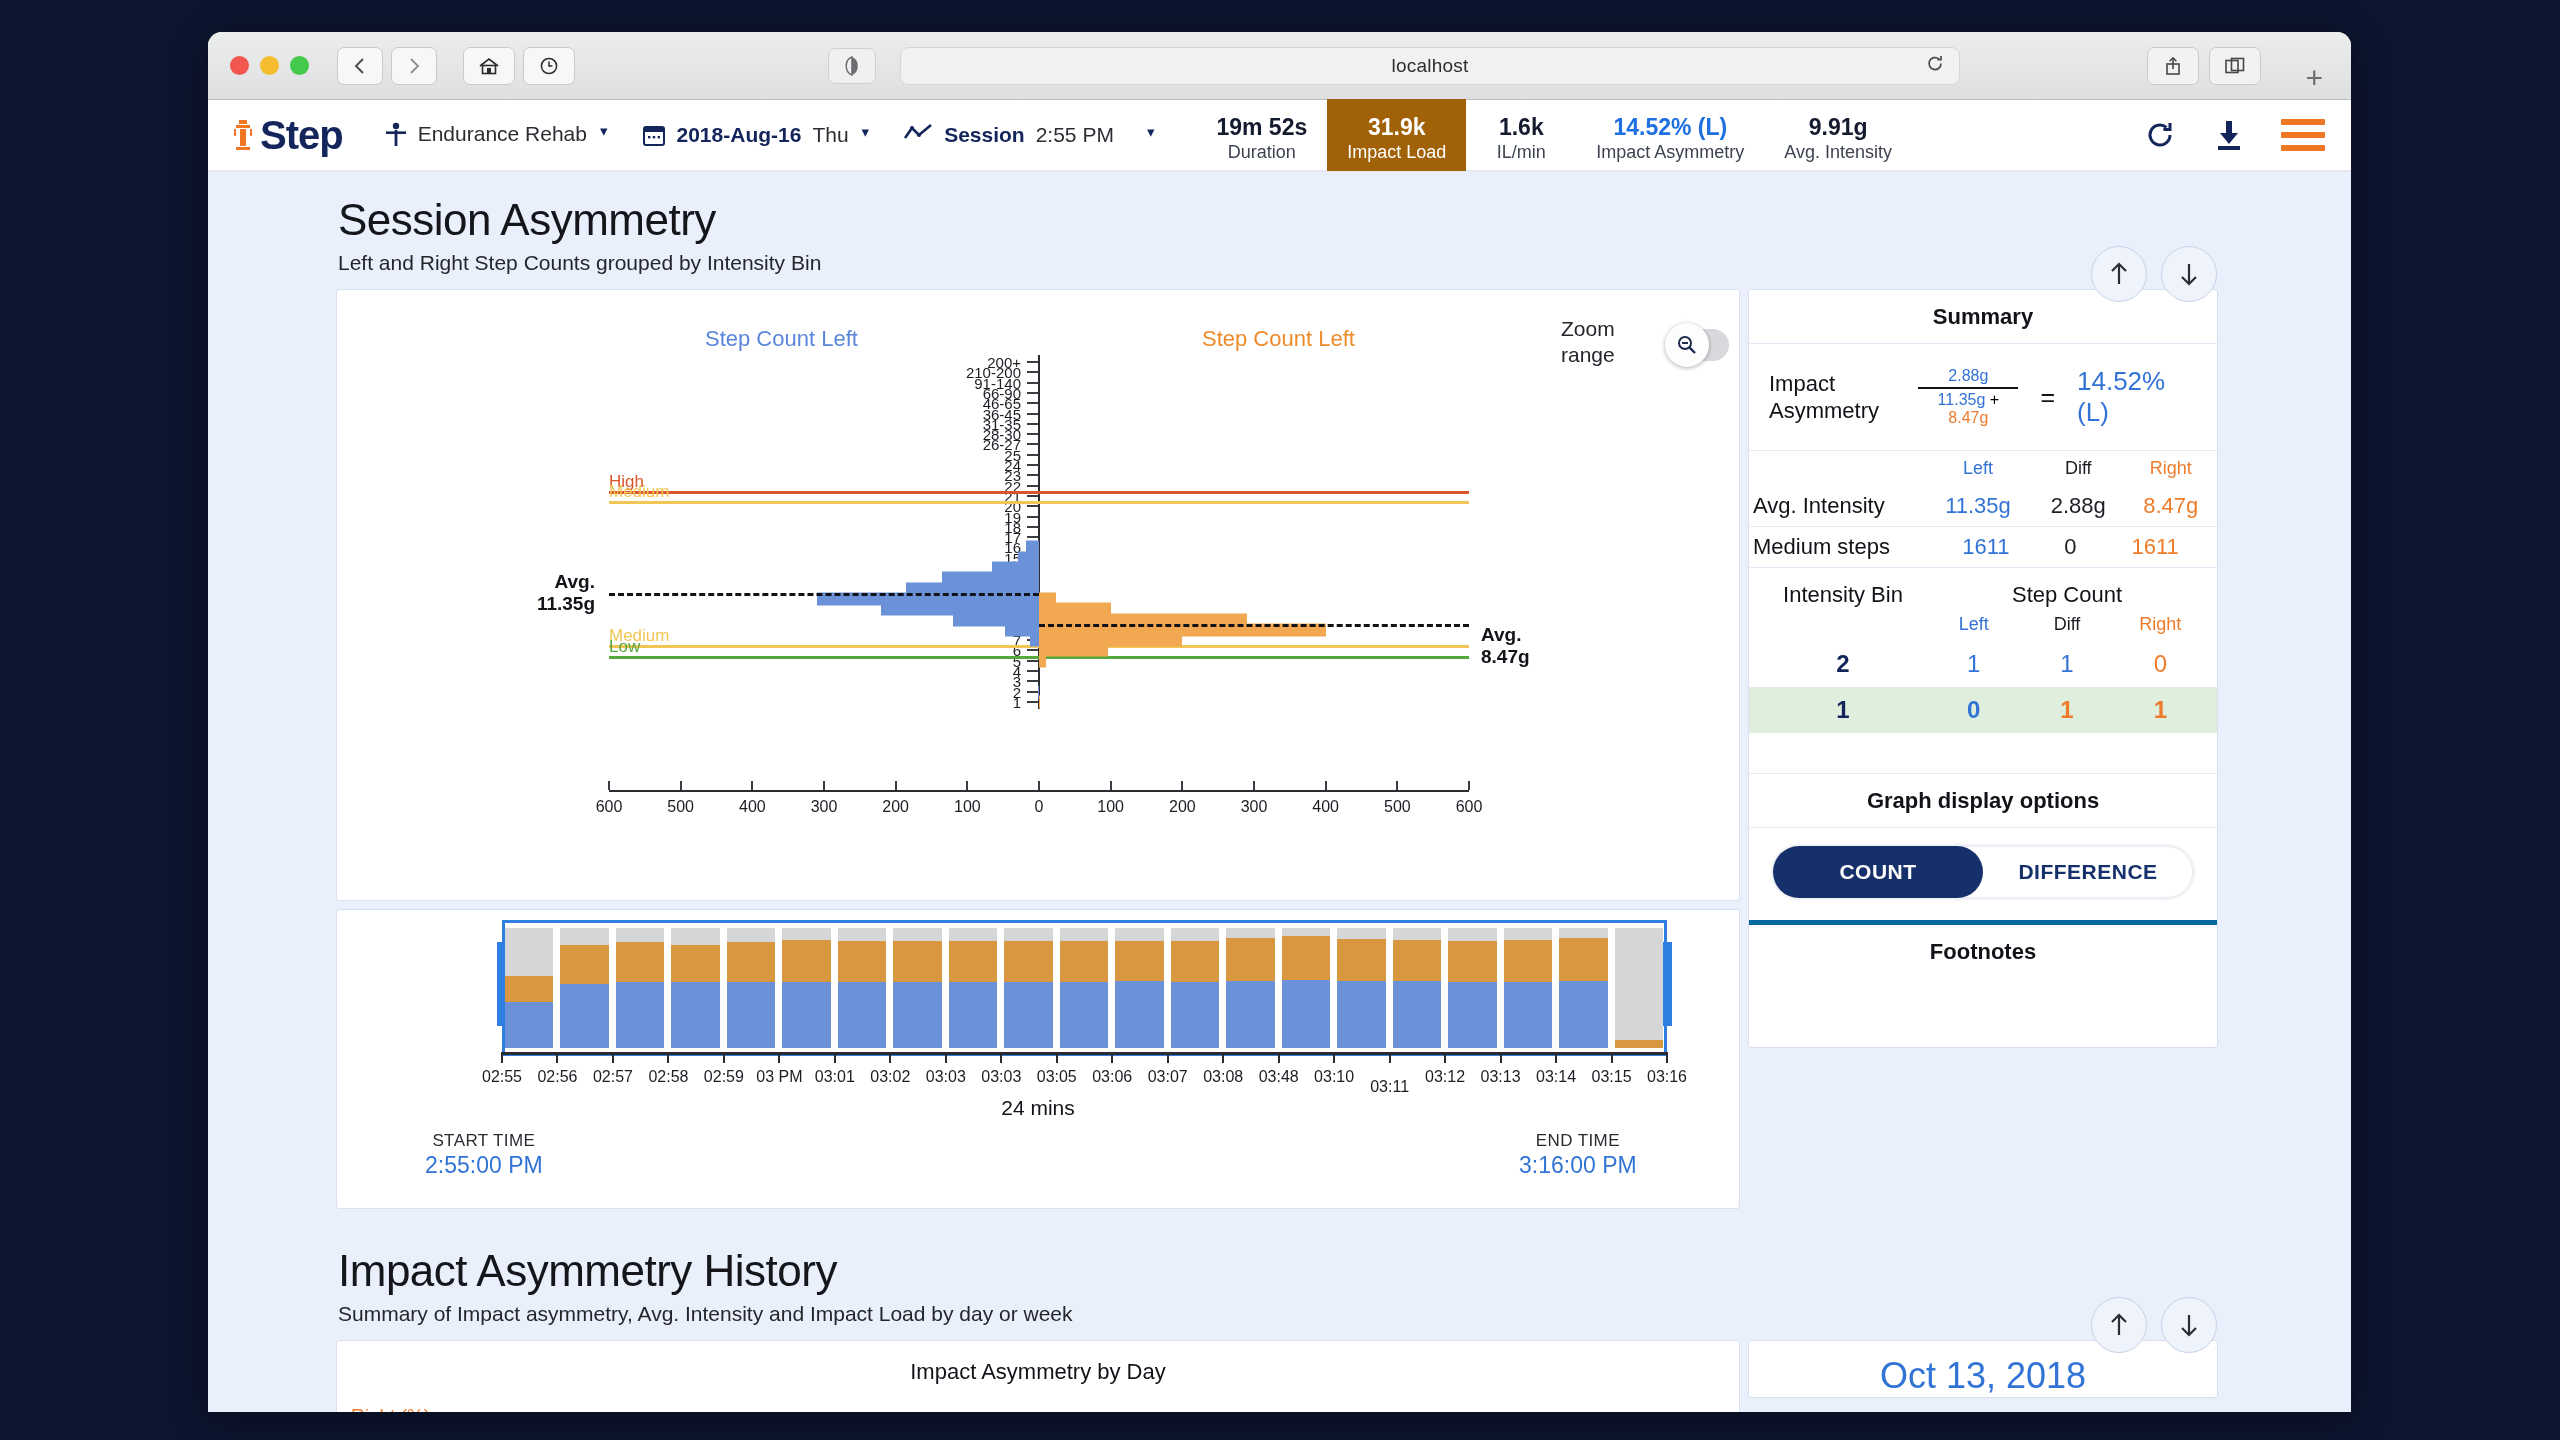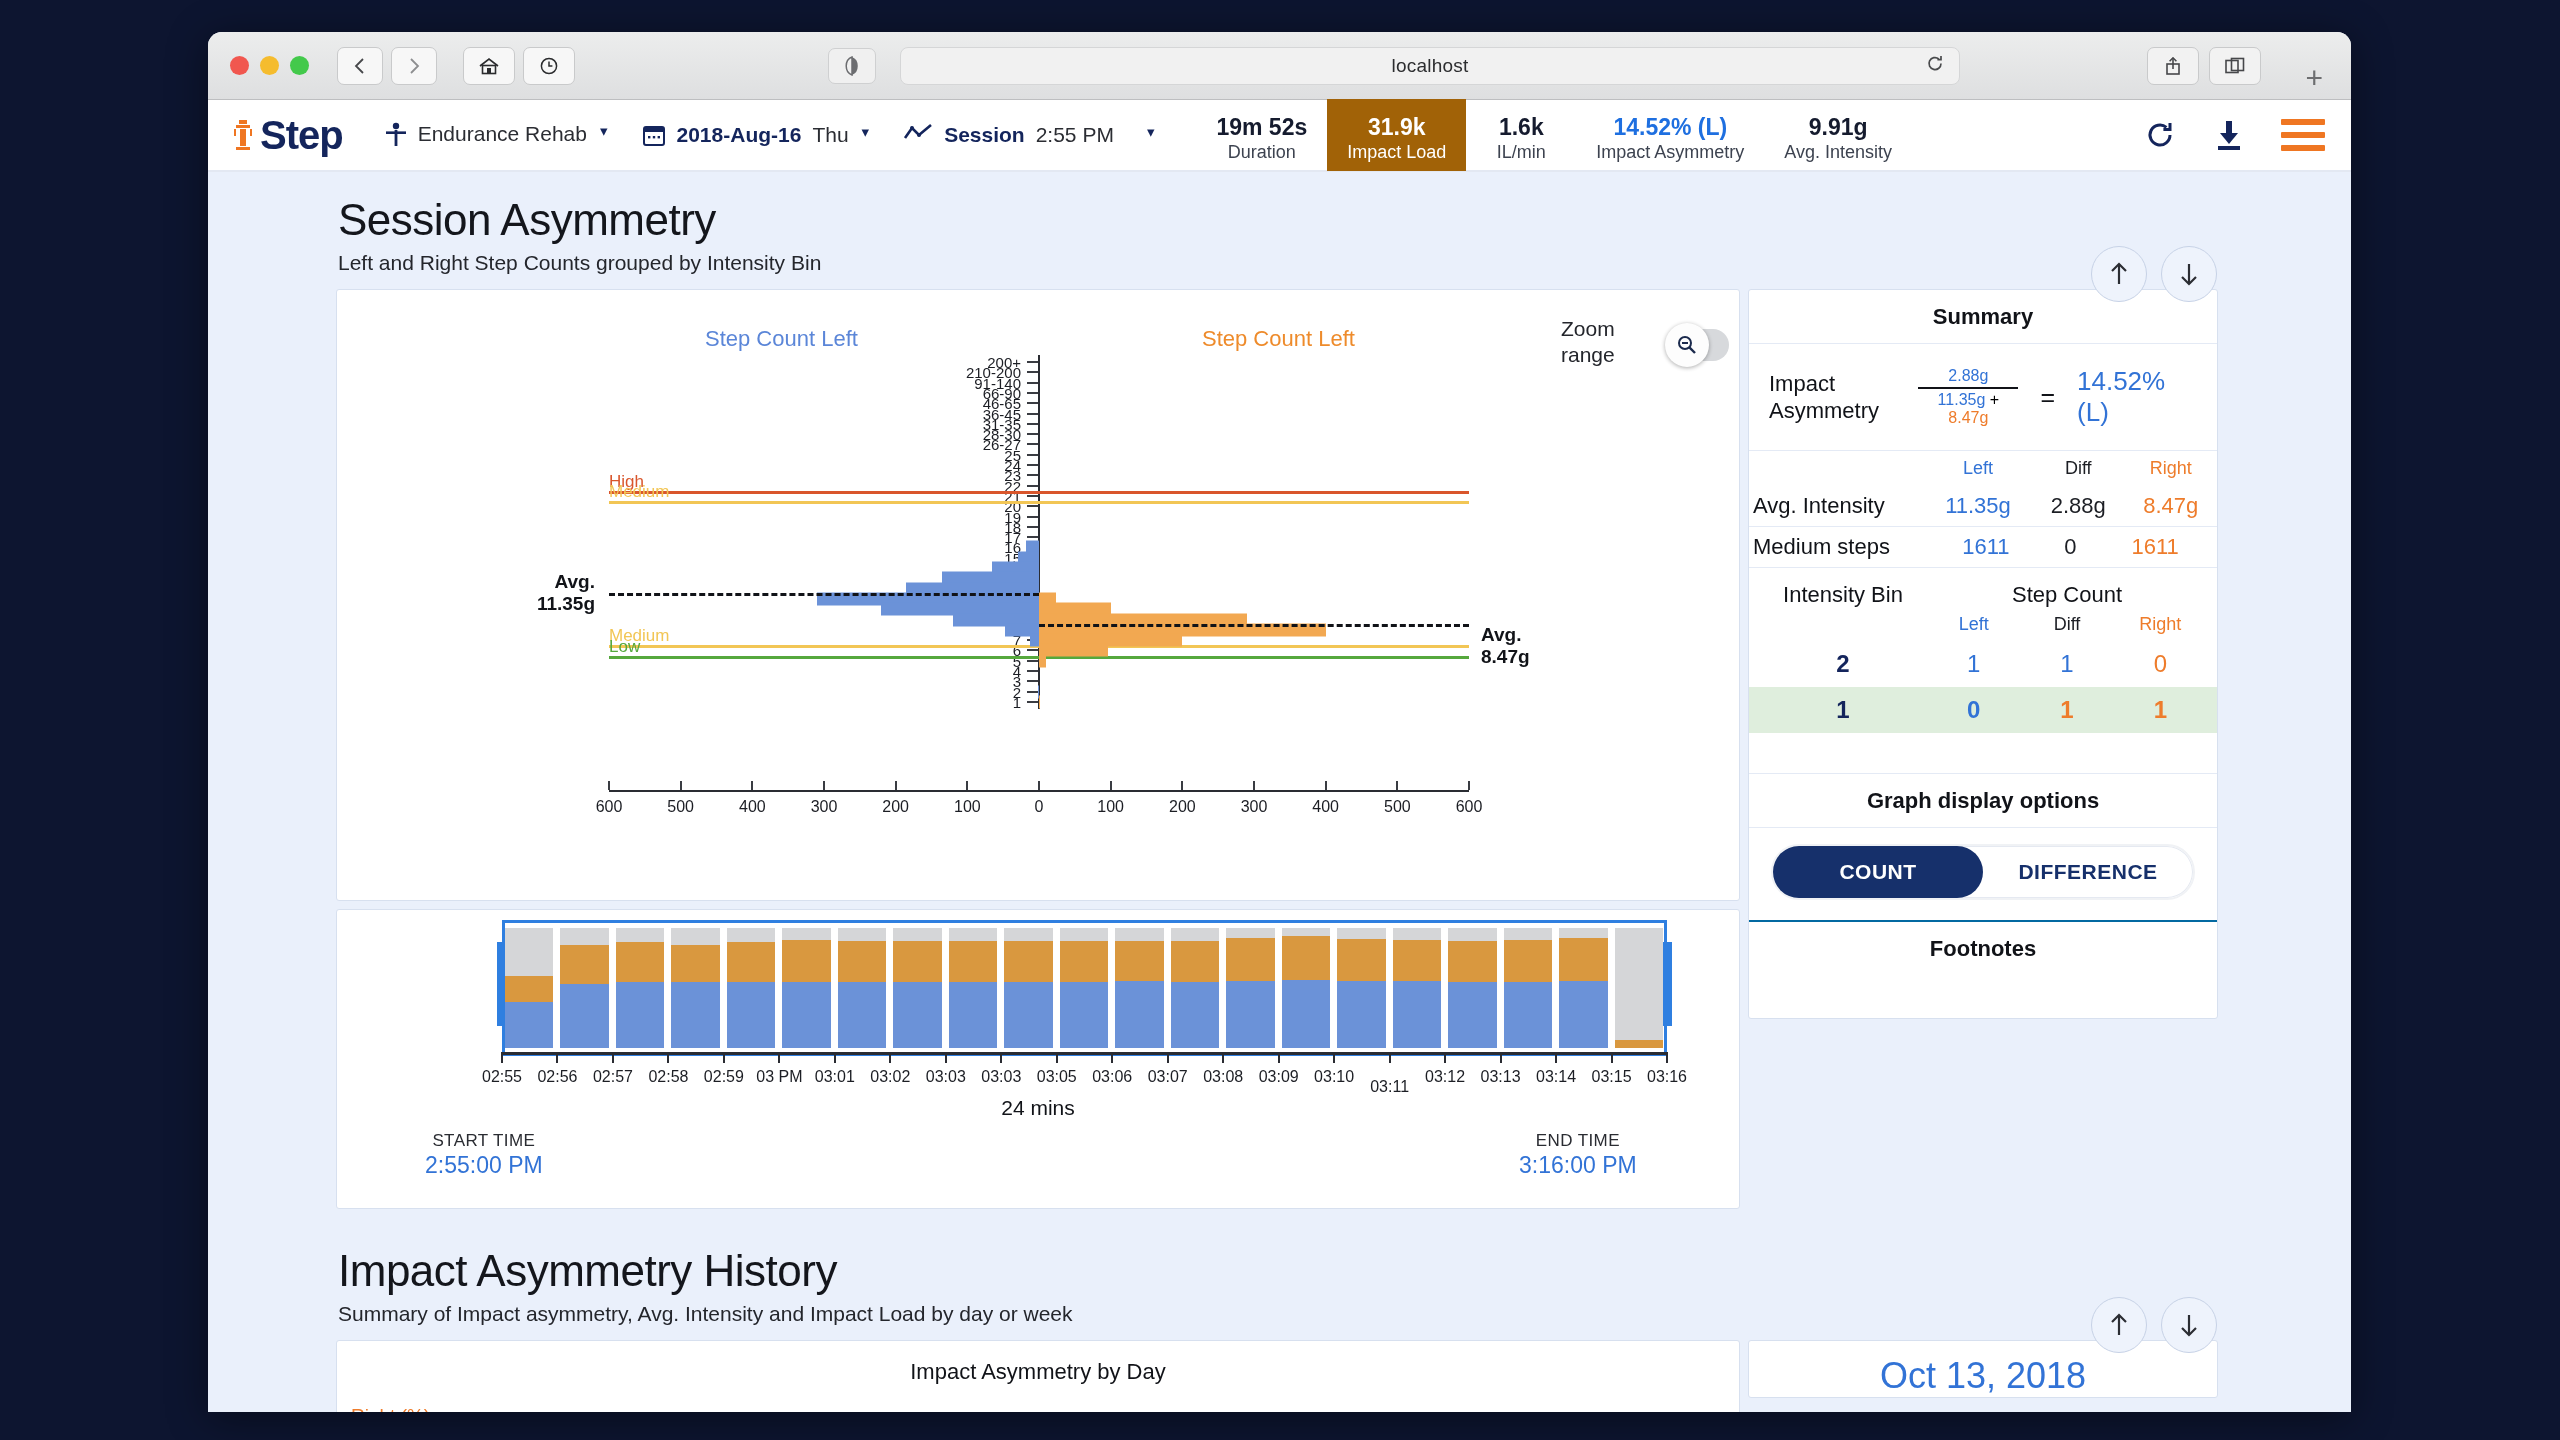--- a/index.html
+++ b/index.html
@@ -747,21 +747,21 @@
               <div class="tl-time" style="left: 664.286px; top: 158px;">03:03</div>
               <div class="tl-tick" style="left: 718.762px; top: 142px;"></div>
               <div class="tl-time" style="left: 719.762px; top: 158px;">03:05</div>
               <div class="tl-tick" style="left: 774.238px; top: 142px;"></div>
               <div class="tl-time" style="left: 775.238px; top: 158px;">03:06</div>
               <div class="tl-tick" style="left: 829.714px; top: 142px;"></div>
               <div class="tl-time" style="left: 830.714px; top: 158px;">03:07</div>
               <div class="tl-tick" style="left: 885.19px; top: 142px;"></div>
               <div class="tl-time" style="left: 886.19px; top: 158px;">03:08</div>
               <div class="tl-tick" style="left: 940.667px; top: 142px;"></div>
-              <div class="tl-time" style="left: 941.667px; top: 158px;">03:09</div>
+              <div class="tl-time" style="left: 941.667px; top: 158px;">03:48</div>
               <div class="tl-tick" style="left: 996.143px; top: 142px;"></div>
               <div class="tl-time" style="left: 997.143px; top: 158px;">03:10</div>
               <div class="tl-tick" style="left: 1051.62px; top: 142px;"></div>
               <div class="tl-time" style="left: 1052.62px; top: 168px;">03:11</div>
               <div class="tl-tick" style="left: 1107.1px; top: 142px;"></div>
               <div class="tl-time" style="left: 1108.1px; top: 158px;">03:12</div>
               <div class="tl-tick" style="left: 1162.57px; top: 142px;"></div>
               <div class="tl-time" style="left: 1163.57px; top: 158px;">03:13</div>
               <div class="tl-tick" style="left: 1218.05px; top: 142px;"></div>
               <div class="tl-time" style="left: 1219.05px; top: 158px;">03:14</div>
@@ -868,21 +868,21 @@
           </div>
         </div>
 
         <div class="sum-title" style="border-bottom:1px solid #e4eaf5">Graph display options</div>
 
         <div id="toggle-wrap">
           <div class="toggle-opt on">COUNT</div>
           <div class="toggle-opt">DIFFERENCE</div>
         </div>
 
-        <div class="sum-title" style="border-top:2px solid #0369a1; padding-bottom:56px">Footnotes</div>
+        <div class="sum-title" style="border-top:5px solid #0369a1; padding-bottom:82px">Footnotes</div>
       </div>
     </div>
 
     <div id="bottom-section">
       <div class="section-head">
         <h1 class="section-title">Impact Asymmetry History</h1>
         <div class="section-sub">Summary of Impact asymmetry, Avg. Intensity and Impact Load by day or week</div>
       </div>
 
       <div id="bottom-panels">

